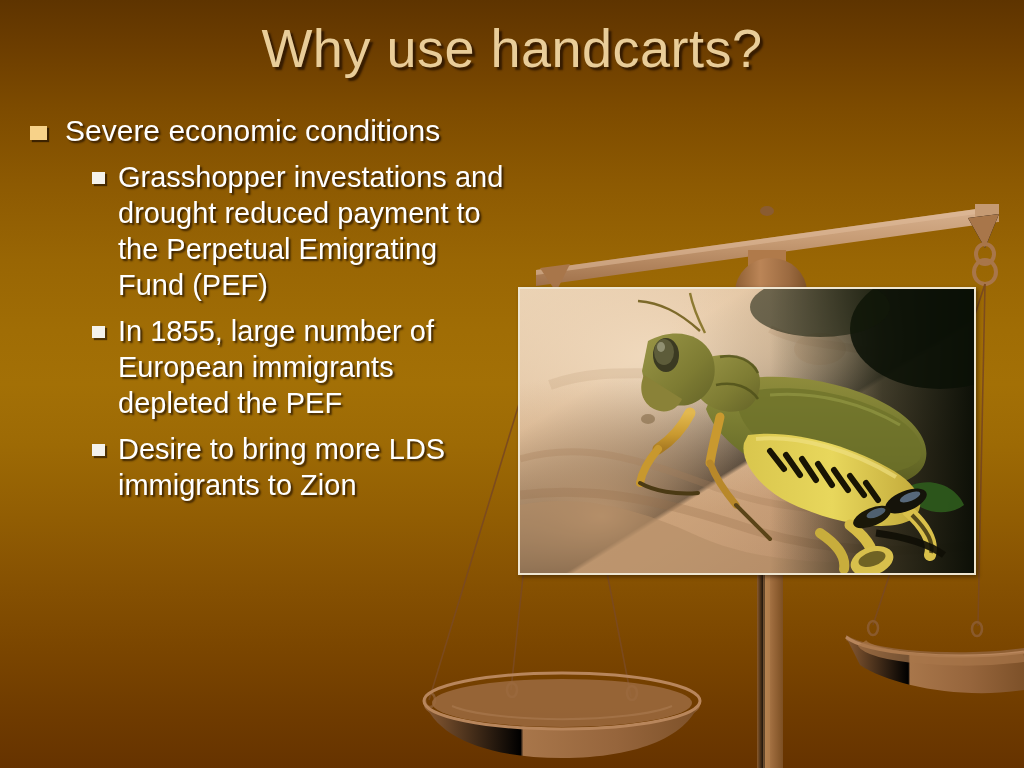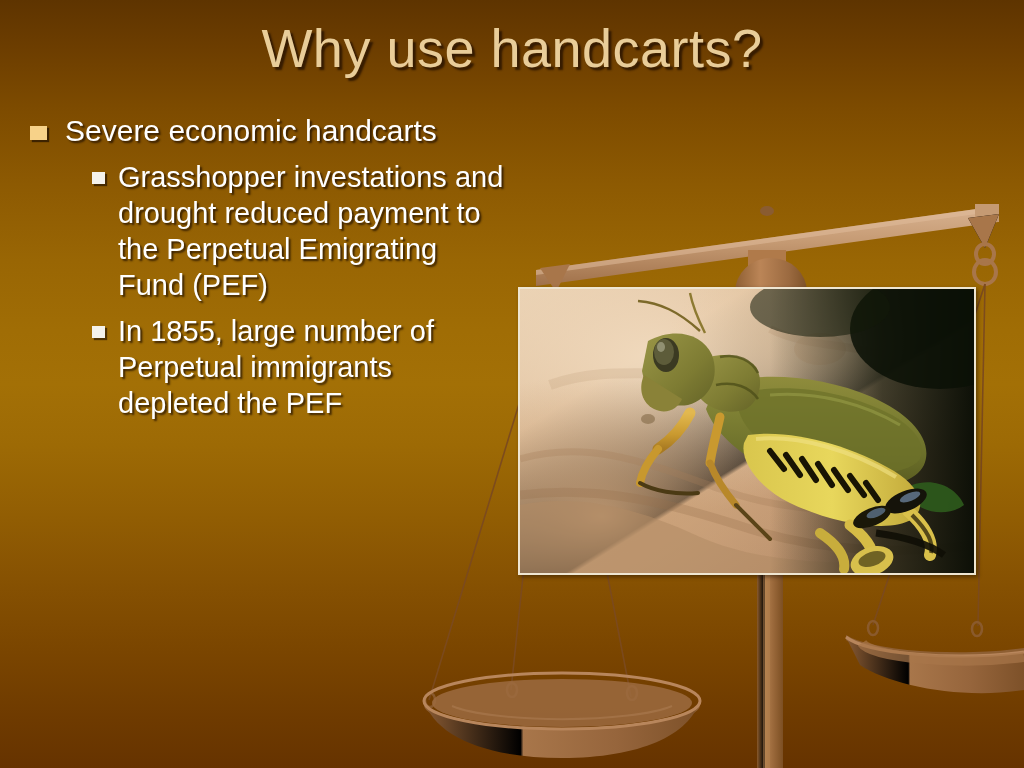--- a/index.html
+++ b/index.html
@@ -220,33 +220,37 @@
       <path d="M862 643 A104 20 0 0 0 1024 657" fill="none" stroke="#a8764a" stroke-width="10" opacity="0.7"></path>
     </g>
   </svg>
 
   <div id="title">Why use handcarts?</div>
 
   <div id="body">
 
     <div class="bullet-row lvl1">
       <span class="marker marker-1"></span>
-      <span class="btext btext-1">Severe economic handcarts</span>
+      <span class="btext btext-1">Severe economic conditions</span>
     </div>
 
     <div class="bullet-row lvl2">
       <span class="marker marker-2"></span>
       <span class="btext btext-2">Grasshopper investations and drought reduced payment to the Perpetual Emigrating Fund (PEF)</span>
     </div>
 
     <div class="bullet-row lvl2">
       <span class="marker marker-2"></span>
-      <span class="btext btext-2">In 1855, large number of Perpetual immigrants depleted the PEF</span>
+      <span class="btext btext-2">In 1855, large number of European immigrants depleted the PEF</span>
     </div>
 
+    <div class="bullet-row lvl2">
+      <span class="marker marker-2"></span>
+      <span class="btext btext-2">Desire to bring more LDS immigrants to Zion</span>
+    </div>
 
   </div>
 
   <div id="photo">
     <svg width="454" height="284" viewBox="0 0 454 284" xmlns="http://www.w3.org/2000/svg">
       <defs>
         <linearGradient id="rockBg" x1="0" y1="0" x2="1" y2="1">
           <stop offset="0%" stop-color="#e8cfb0"></stop>
           <stop offset="25%" stop-color="#dcbb97"></stop>
           <stop offset="55%" stop-color="#cda madeup"></stop>

